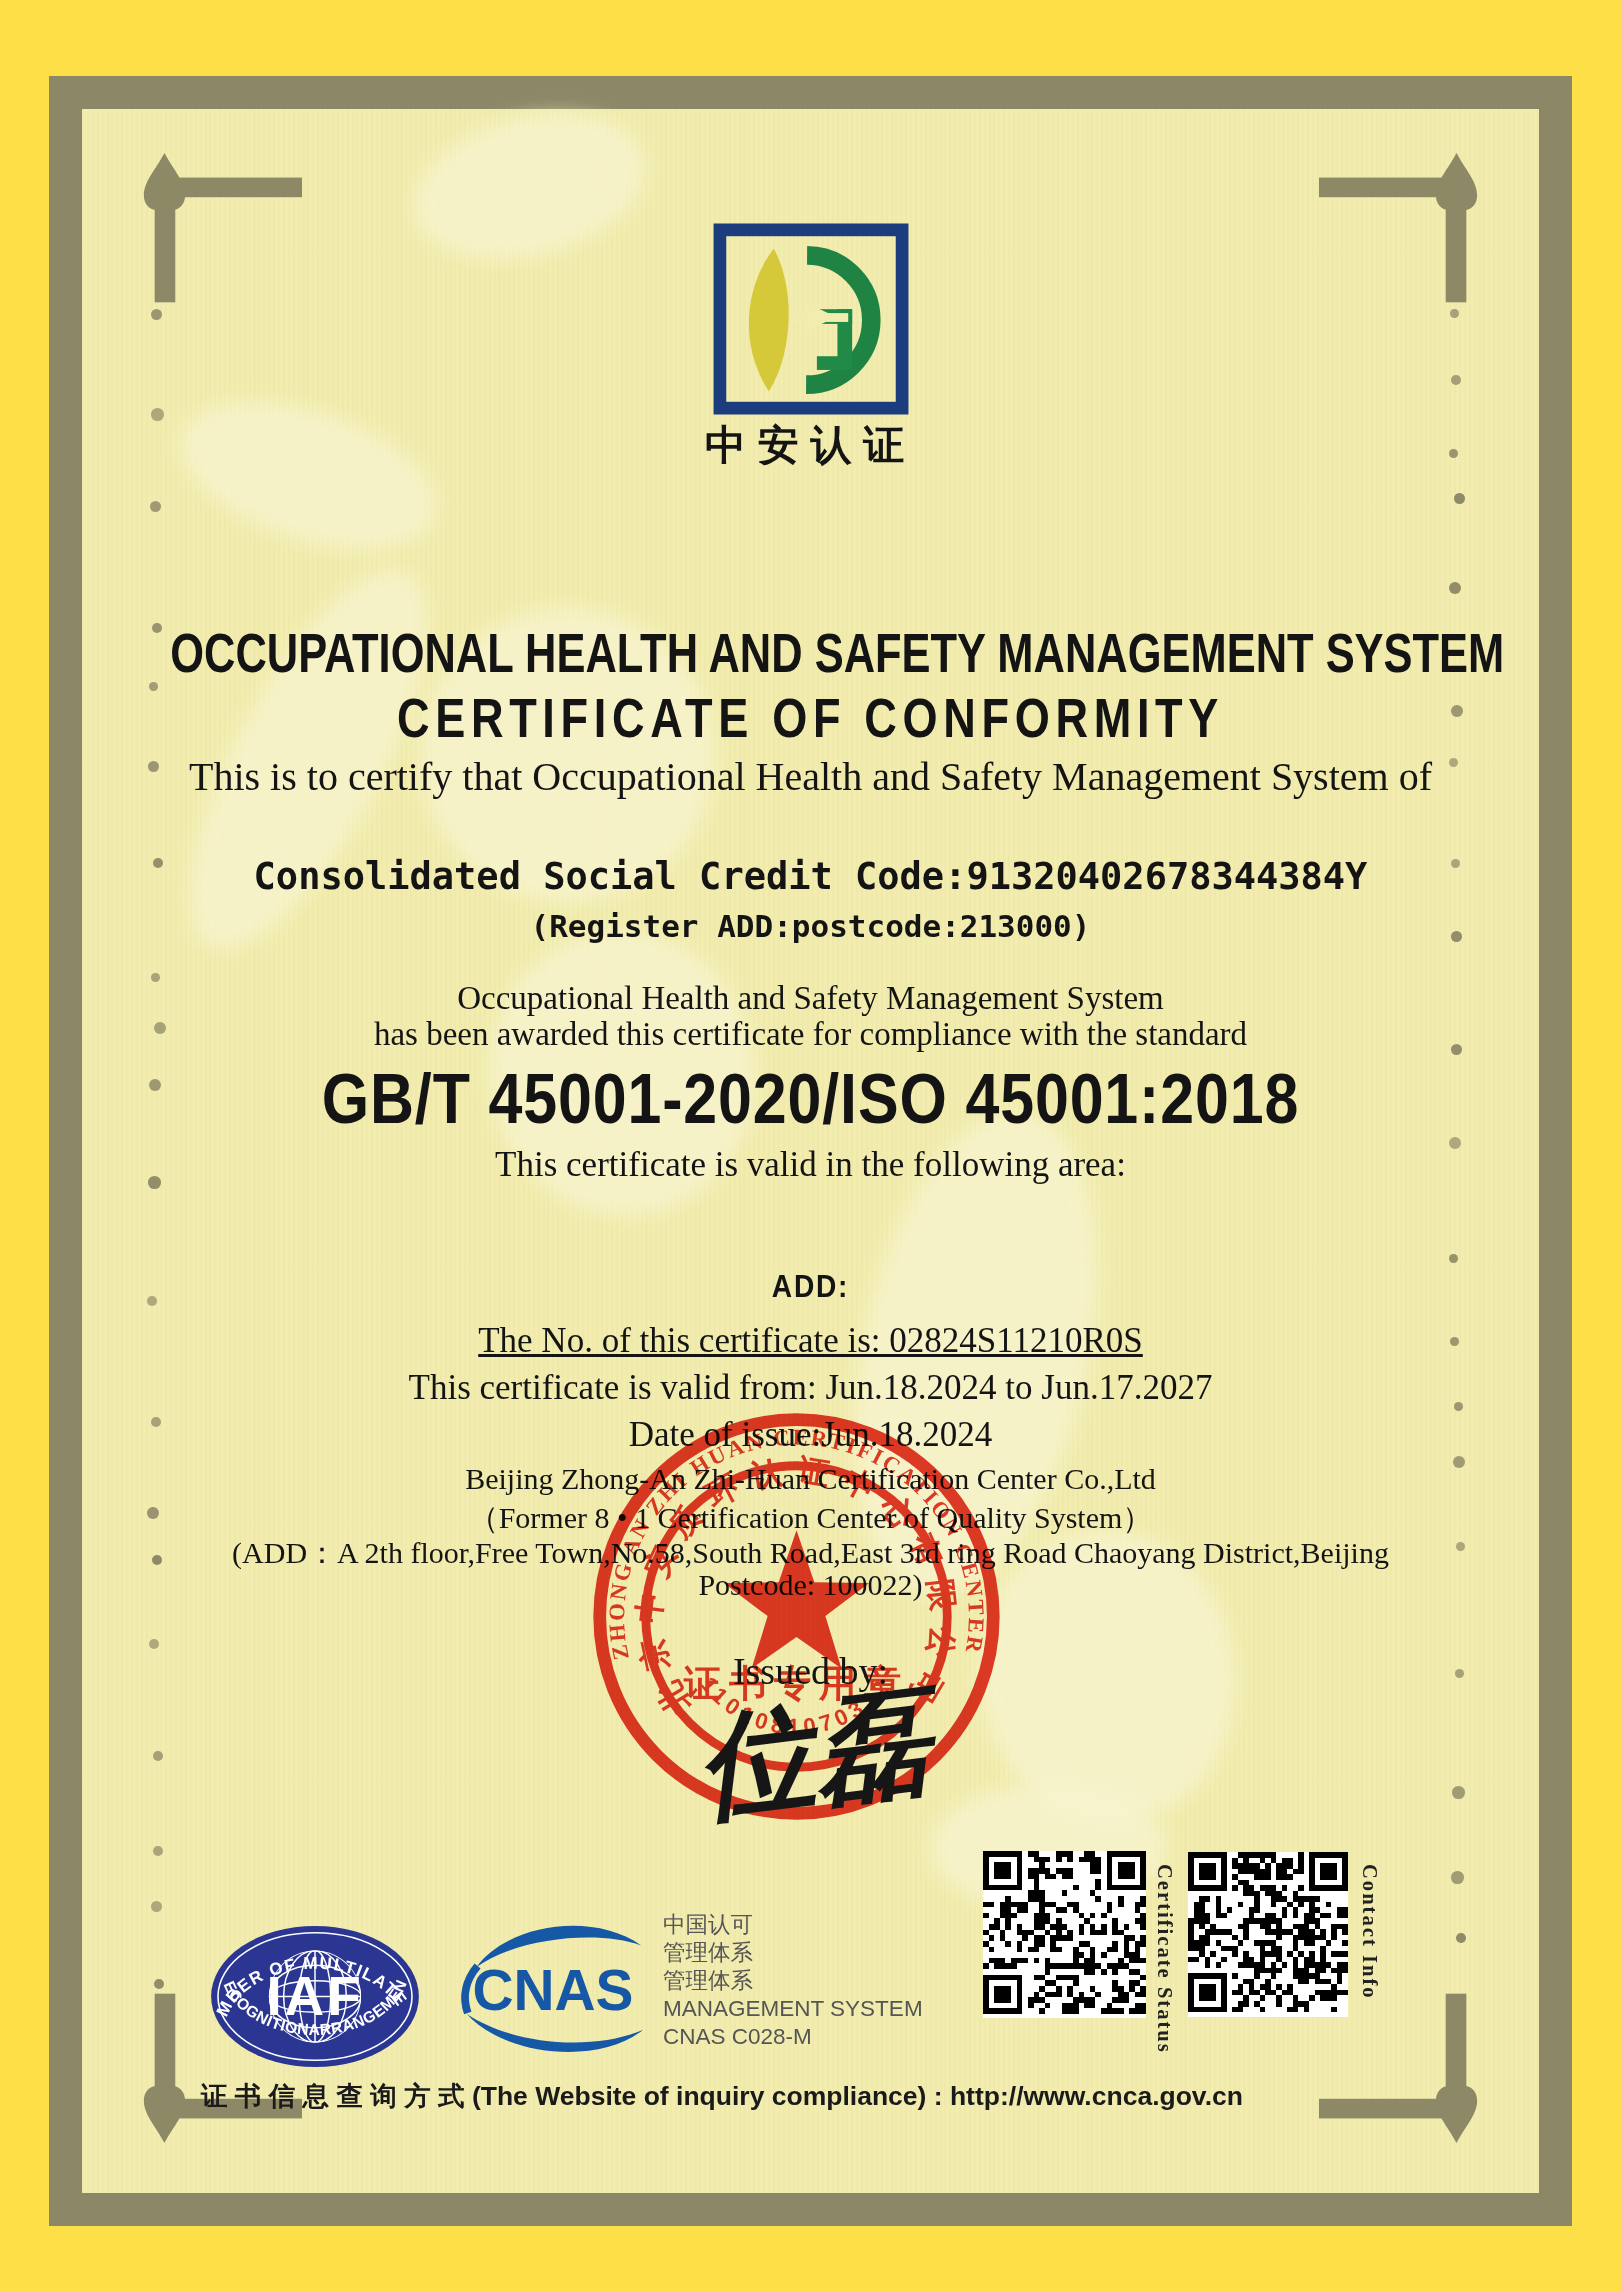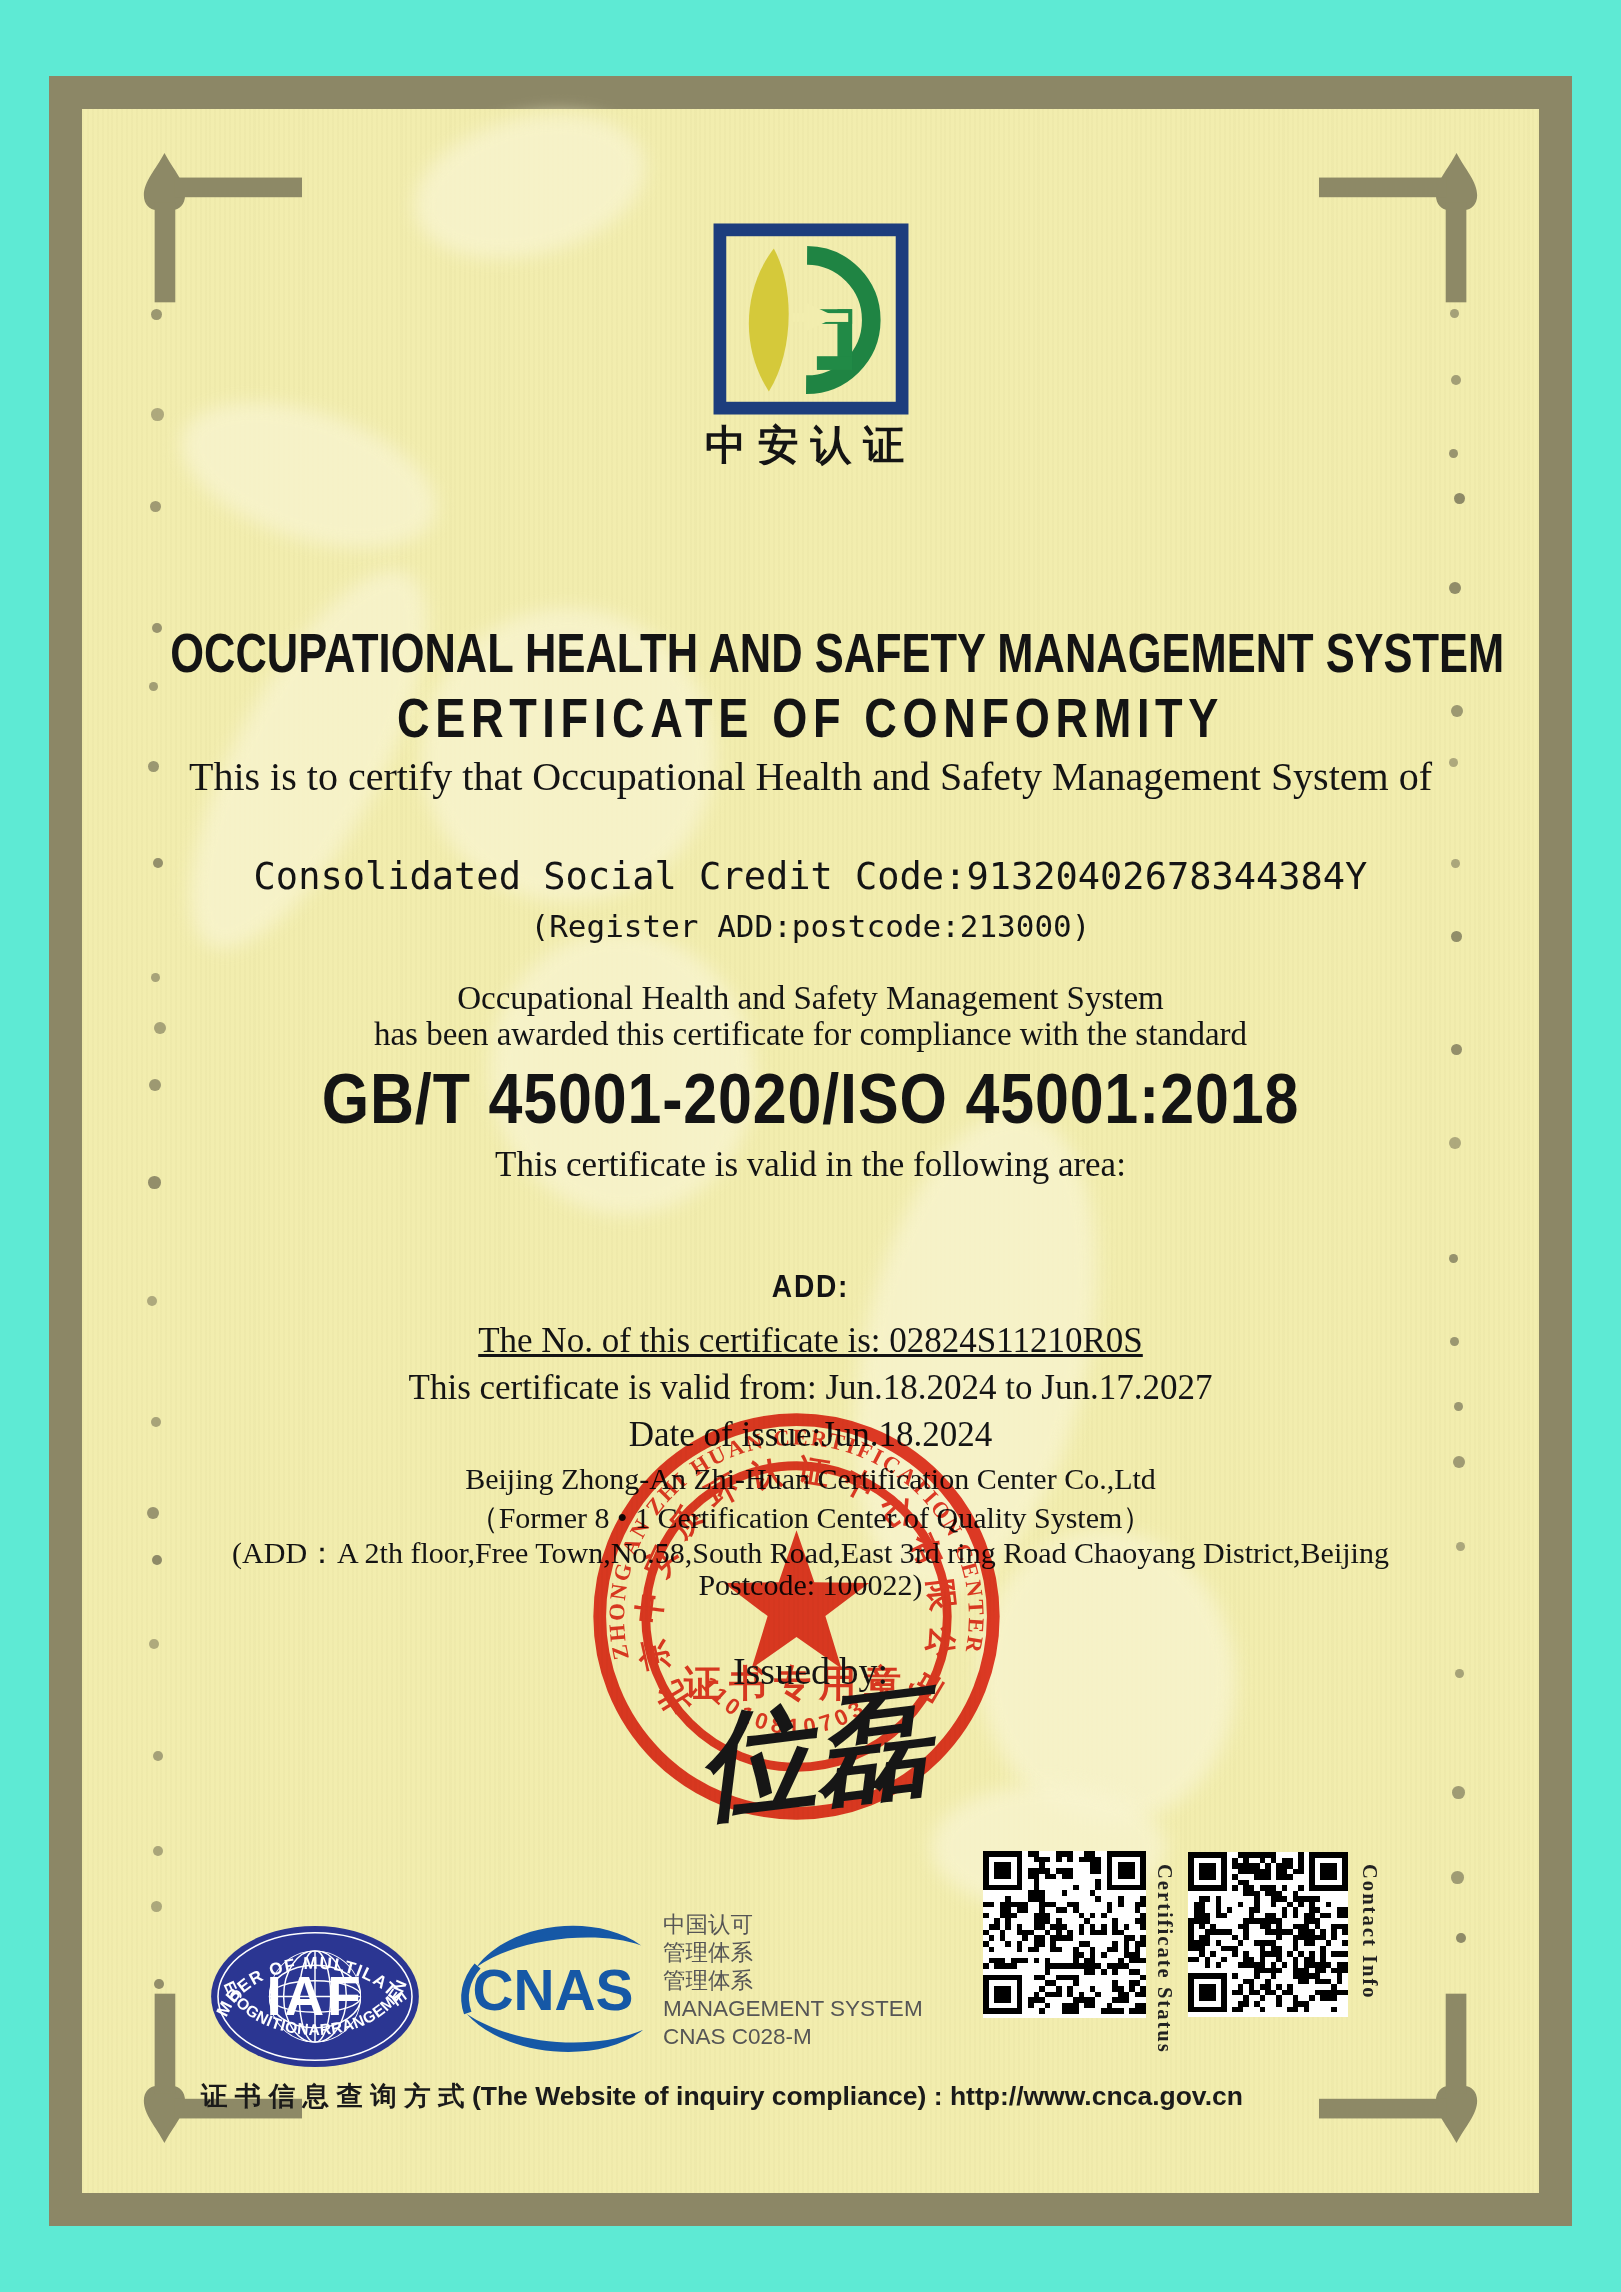--- a/index.html
+++ b/index.html
@@ -1,31 +1,31 @@
 <!DOCTYPE html>
 <html><head>
 <meta charset="utf-8">
 <style>
   html,body{margin:0;padding:0;background:#fff;}
-  #page{position:relative;width:1621px;height:2293px;background:#5eead4;overflow:hidden;
+  #page{position:relative;width:1621px;height:2293px;background:#fde047;overflow:hidden;
         font-family:"Liberation Serif",serif;color:#141414;}
   
   #frame{position:absolute;left:49px;top:76px;width:1523px;height:2150px;background:#8c8766;}
   #paper{position:absolute;left:33px;top:33px;width:1457px;height:2084px;background:#f2edae;}
   #paper:after{content:"";position:absolute;inset:0;opacity:.06;pointer-events:none;
      background:repeating-linear-gradient(90deg,#b9b173 0 2px,transparent 2px 4.9px);}
   .wm{position:absolute;background:#f8f4cf;border-radius:50%;filter:blur(8.8px);opacity:.8;pointer-events:none;}
   
   .row{position:absolute;left:0;width:1621px;text-align:center;white-space:nowrap;}
   .ttl{font-family:"Liberation Sans",sans-serif;font-weight:700;font-size:55px;transform:scaleX(.79);}
   .ttl2{letter-spacing:6.9px;transform:scaleX(.82);}
   .serif33{font-size:40px;}
   .serif36{font-size:35px;}
   .serif31{font-size:30px;}
-  .mono{font-family:"DejaVu Sans Mono",monospace;font-weight:400;}
+  .mono{font-family:"DejaVu Sans Mono",monospace;font-weight:700;}
   .std{font-family:"Liberation Sans",sans-serif;font-weight:700;font-size:70px;transform:scaleX(.87);letter-spacing:1px;}
   .addlbl{font-family:"Liberation Sans",sans-serif;font-weight:700;font-size:32px;transform:scaleX(.88);letter-spacing:2px;}
   .caption{font-weight:700;font-size:41px;letter-spacing:11.8px;}
   .issued{font-size:38px;z-index:6;}
   #signature{position:absolute;left:588px;top:1678px;width:451px;text-align:center;
      font-size:116px;font-weight:700;font-style:italic;transform:rotate(-7deg);z-index:7;color:#161616;}
   #stamp{position:absolute;left:586px;top:1406px;z-index:5;mix-blend-mode:multiply;opacity:.95;}
   .qrlabel{position:absolute;writing-mode:vertical-rl;font-weight:700;font-size:20.6px;letter-spacing:2px;color:#222;}
   #queryline{position:absolute;left:201px;top:2078px;font-family:"Liberation Sans",sans-serif;
      font-weight:700;font-size:26.5px;color:#1a1a1a;white-space:nowrap;}

